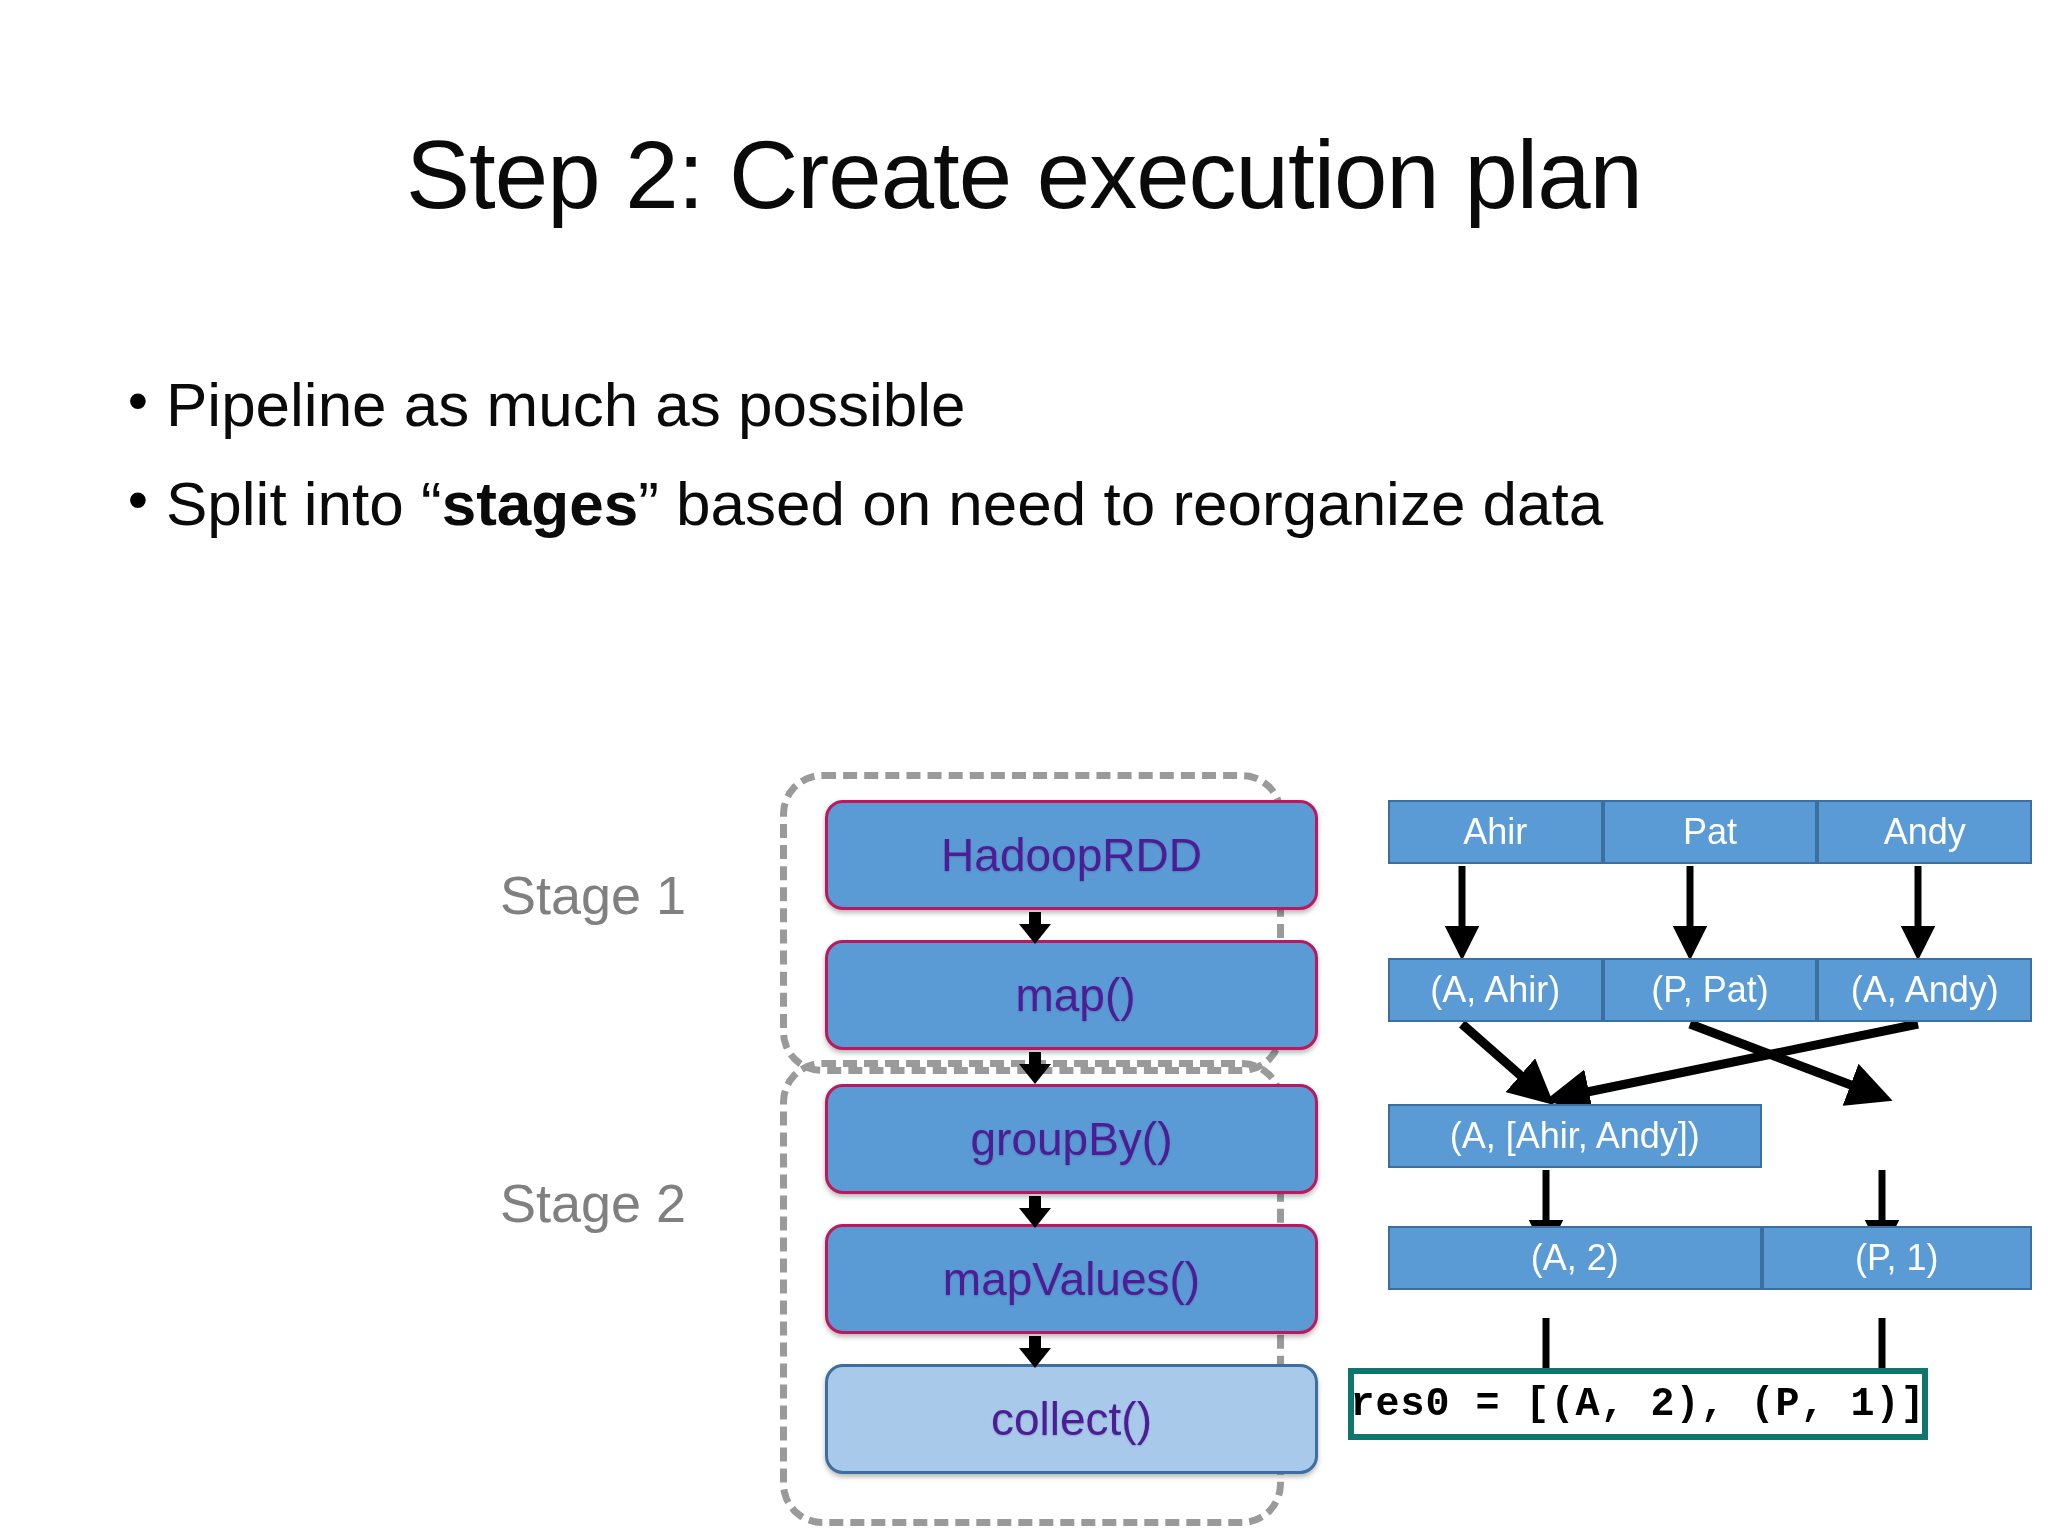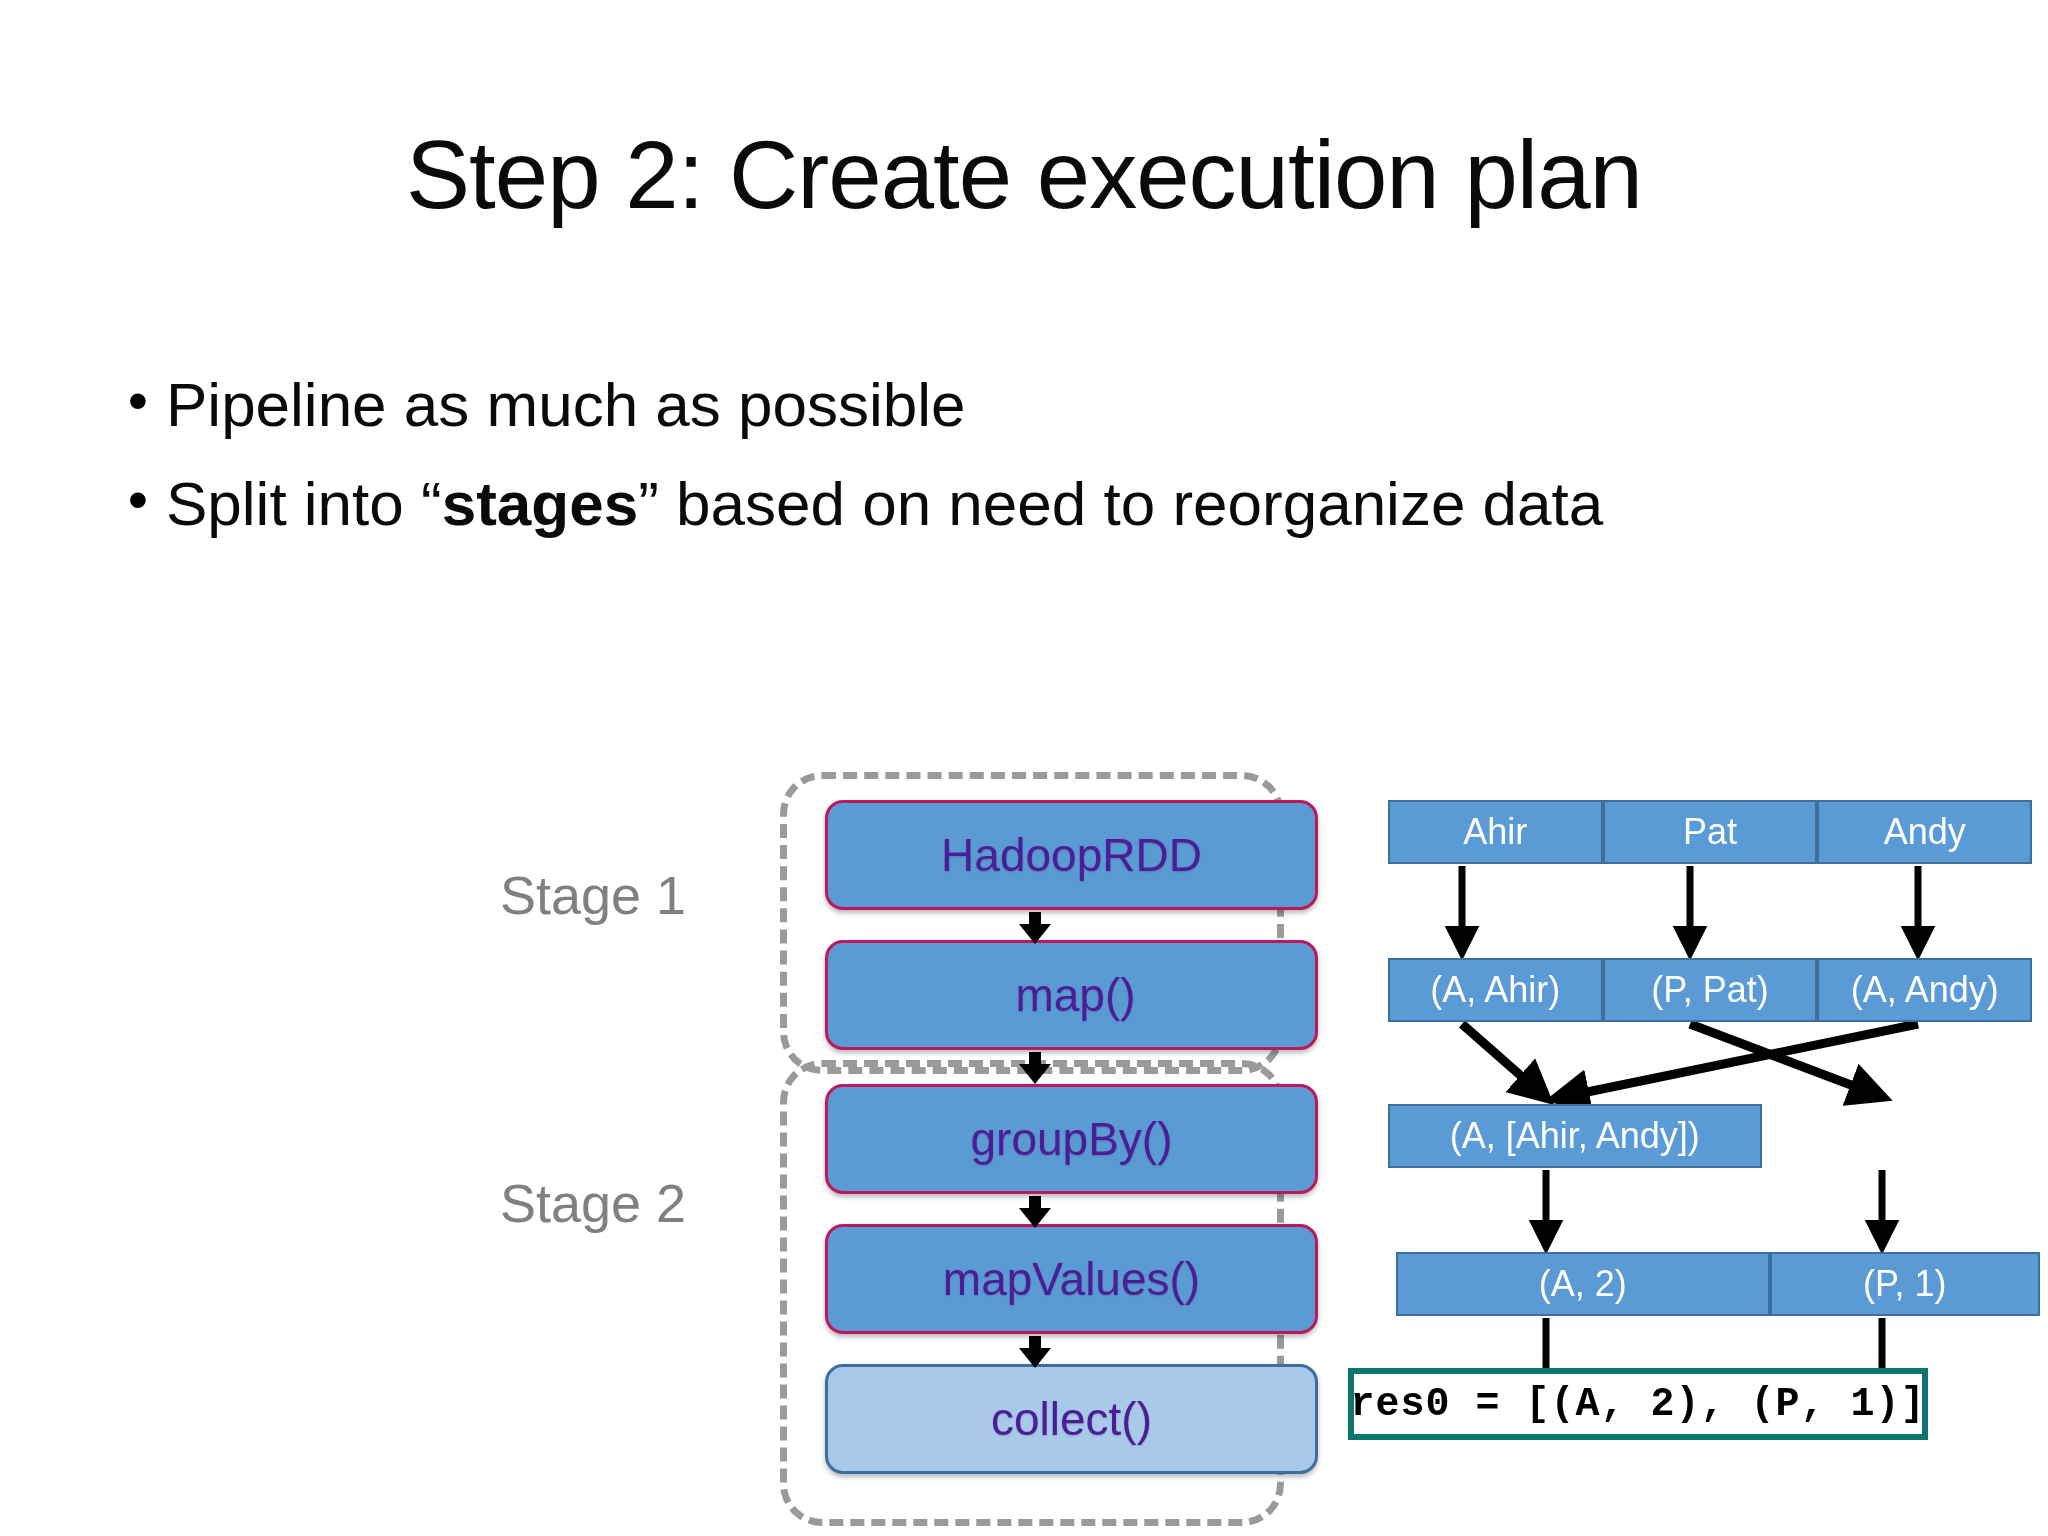--- a/index.html
+++ b/index.html
@@ -165,21 +165,21 @@
     left: 0;
     width: 684px;
     height: 64px;
     display: flex;
     box-sizing: border-box;
     padding-left: 40px;
   }
   #data-row-1 { top: 0px; }
   #data-row-2 { top: 158px; }
   #data-row-3 { top: 304px; }
-  #data-row-4 { top: 452px; margin-left: 8px; }
+  #data-row-4 { top: 426px; }
 
   .data-cell {
     background: #5b9bd5;
     border: 2px solid #3c6e9e;
     box-sizing: border-box;
     color: #ffffff;
     font-size: 36px;
     display: flex;
     align-items: center;
     justify-content: center;

